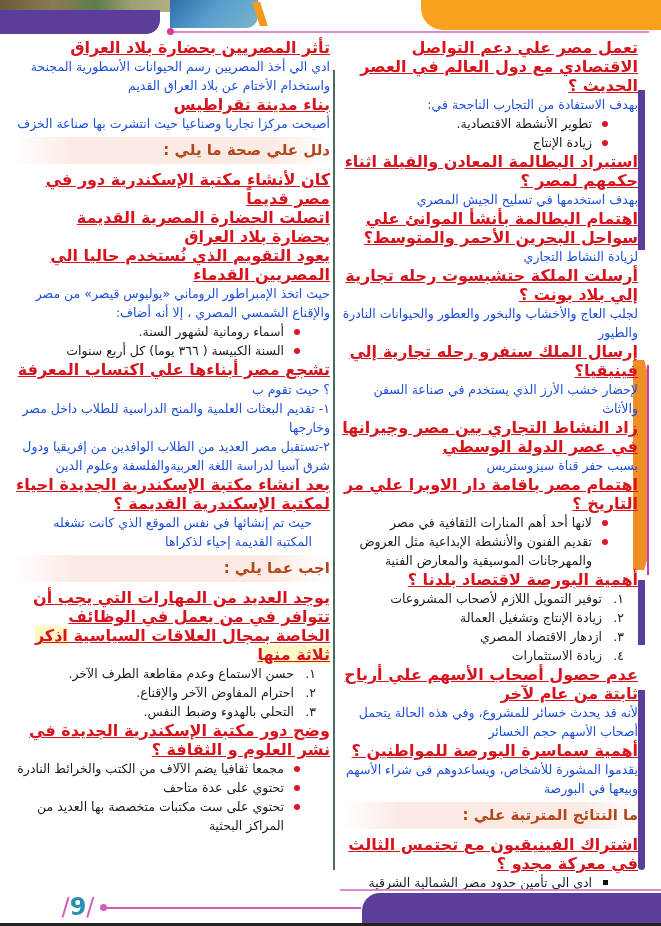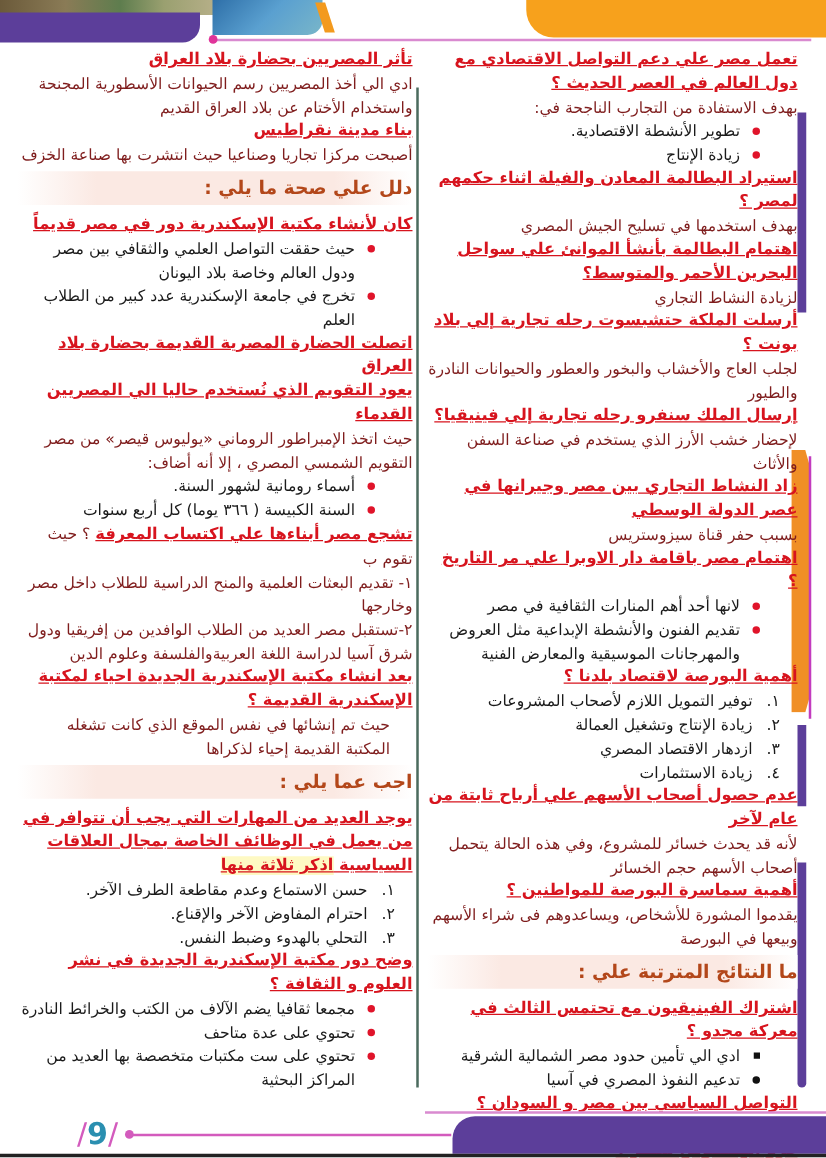--- a/index.html
+++ b/index.html
@@ -34,23 +34,23 @@
   .page-num { position: absolute; left: 58px; top: 893px; width: 40px; height: 28px; font: bold 24px "DejaVu Sans", sans-serif;
     color:#2a8fb0; text-align:center; direction:ltr; }
   .page-num .slash { color:#d35bbd; font-weight: normal; }
   .bottom-edge { position: absolute; left:0; right:0; bottom:0; height:3px; background:#222; }
 
   
   .col { position: absolute; top: 38px; direction: rtl; font-size: 12.5px; line-height: 19px; }
   .col.right { left: 342px; width: 296px; }
   .col.left { left: 14px; width: 316px; }
 
-  .q { color: #d7141e; text-decoration: underline; text-decoration-color:#d7141e; font-weight: bold; font-size: 13px; line-height: 19px; }
+  .q { color: #d7141e; text-decoration: underline; text-decoration-color:#d7141e; font-weight: bold; font-size: 16px; line-height: 19px; }
   .q .hl { background: #fef9c3; color:#d7141e; }
-  .a { color:#7f1d1d; }
+  .a { color:#1d4ed8; }
   .ul { list-style: none; padding-right: 28px; }
   .ul li { position: relative; padding-right: 18px; }
   .ul li::before { content: ""; position: absolute; right: 2px; top: 7px; width: 6px; height: 6px; border-radius: 50%; background: #e0142a; }
   .ul li.sq::before { border-radius: 0; background: #111; width: 5px; height: 5px; }
   .ul li.bk::before { background: #111; }
   .ol { list-style: none; padding-right: 14px; }
   .ol li { display: flex; gap: 6px; }
   .ol li .n { min-width: 16px; }
   .band { background: linear-gradient(90deg,#fff,#fbe9e3 20%,#fbe9e3 80%,#fff); color:#b3471a; font-weight: bold;
     font-size: 15px; text-align: right; padding: 4px 0; margin: 4px 0 6px; }
@@ -167,31 +167,27 @@
   </div>
   <div>
     <div class="q">بناء مدينة نقراطيس</div>
     <div class="a">أصبحت مركزا تجاريا وصناعيا حيث انتشرت بها صناعة الخزف</div>
   </div>
 
   <div class="band">دلل علي صحة ما يلي :</div>
 
   <div>
     <div class="q">كان لأنشاء مكتبة الإسكندرية دور في مصر قديماً</div>
-    <ul class="ul">
-      <li>حيث حققت التواصل العلمي والثقافي بين مصر ودول العالم وخاصة بلاد اليونان</li>
-      <li>تخرج في جامعة الإسكندرية عدد كبير من الطلاب العلم</li>
-    </ul>
   </div>
   <div>
     <div class="q">اتصلت الحضارة المصرية القديمة بحضارة بلاد العراق</div>
   </div>
   <div>
     <div class="q">يعود التقويم الذي نُستخدم حاليا الي المصريين القدماء</div>
-    <div class="a">حيث اتخذ الإمبراطور الروماني «يوليوس قيصر» من مصر التقويم الشمسي المصري ، إلا أنه أضاف:</div>
+    <div class="a">حيث اتخذ الإمبراطور الروماني «يوليوس قيصر» من مصر والإقناع الشمسي المصري ، إلا أنه أضاف:</div>
     <ul class="ul">
       <li>أسماء رومانية لشهور السنة.</li>
       <li>السنة الكبيسة ( ٣٦٦ يوما) كل أربع سنوات</li>
     </ul>
   </div>
   <div>
     <div><span class="q">تشجع مصر أبناءها علي اكتساب المعرفة</span><span class="a"> ؟ حيث تقوم ب</span></div>
     <div class="a">١- تقديم البعثات العلمية والمنح الدراسية للطلاب داخل مصر وخارجها</div>
     <div class="a">٢-تستقبل مصر العديد من الطلاب الوافدين من إفريقيا ودول شرق آسيا لدراسة اللغة العربيةوالفلسفة وعلوم الدين</div>
   </div>

